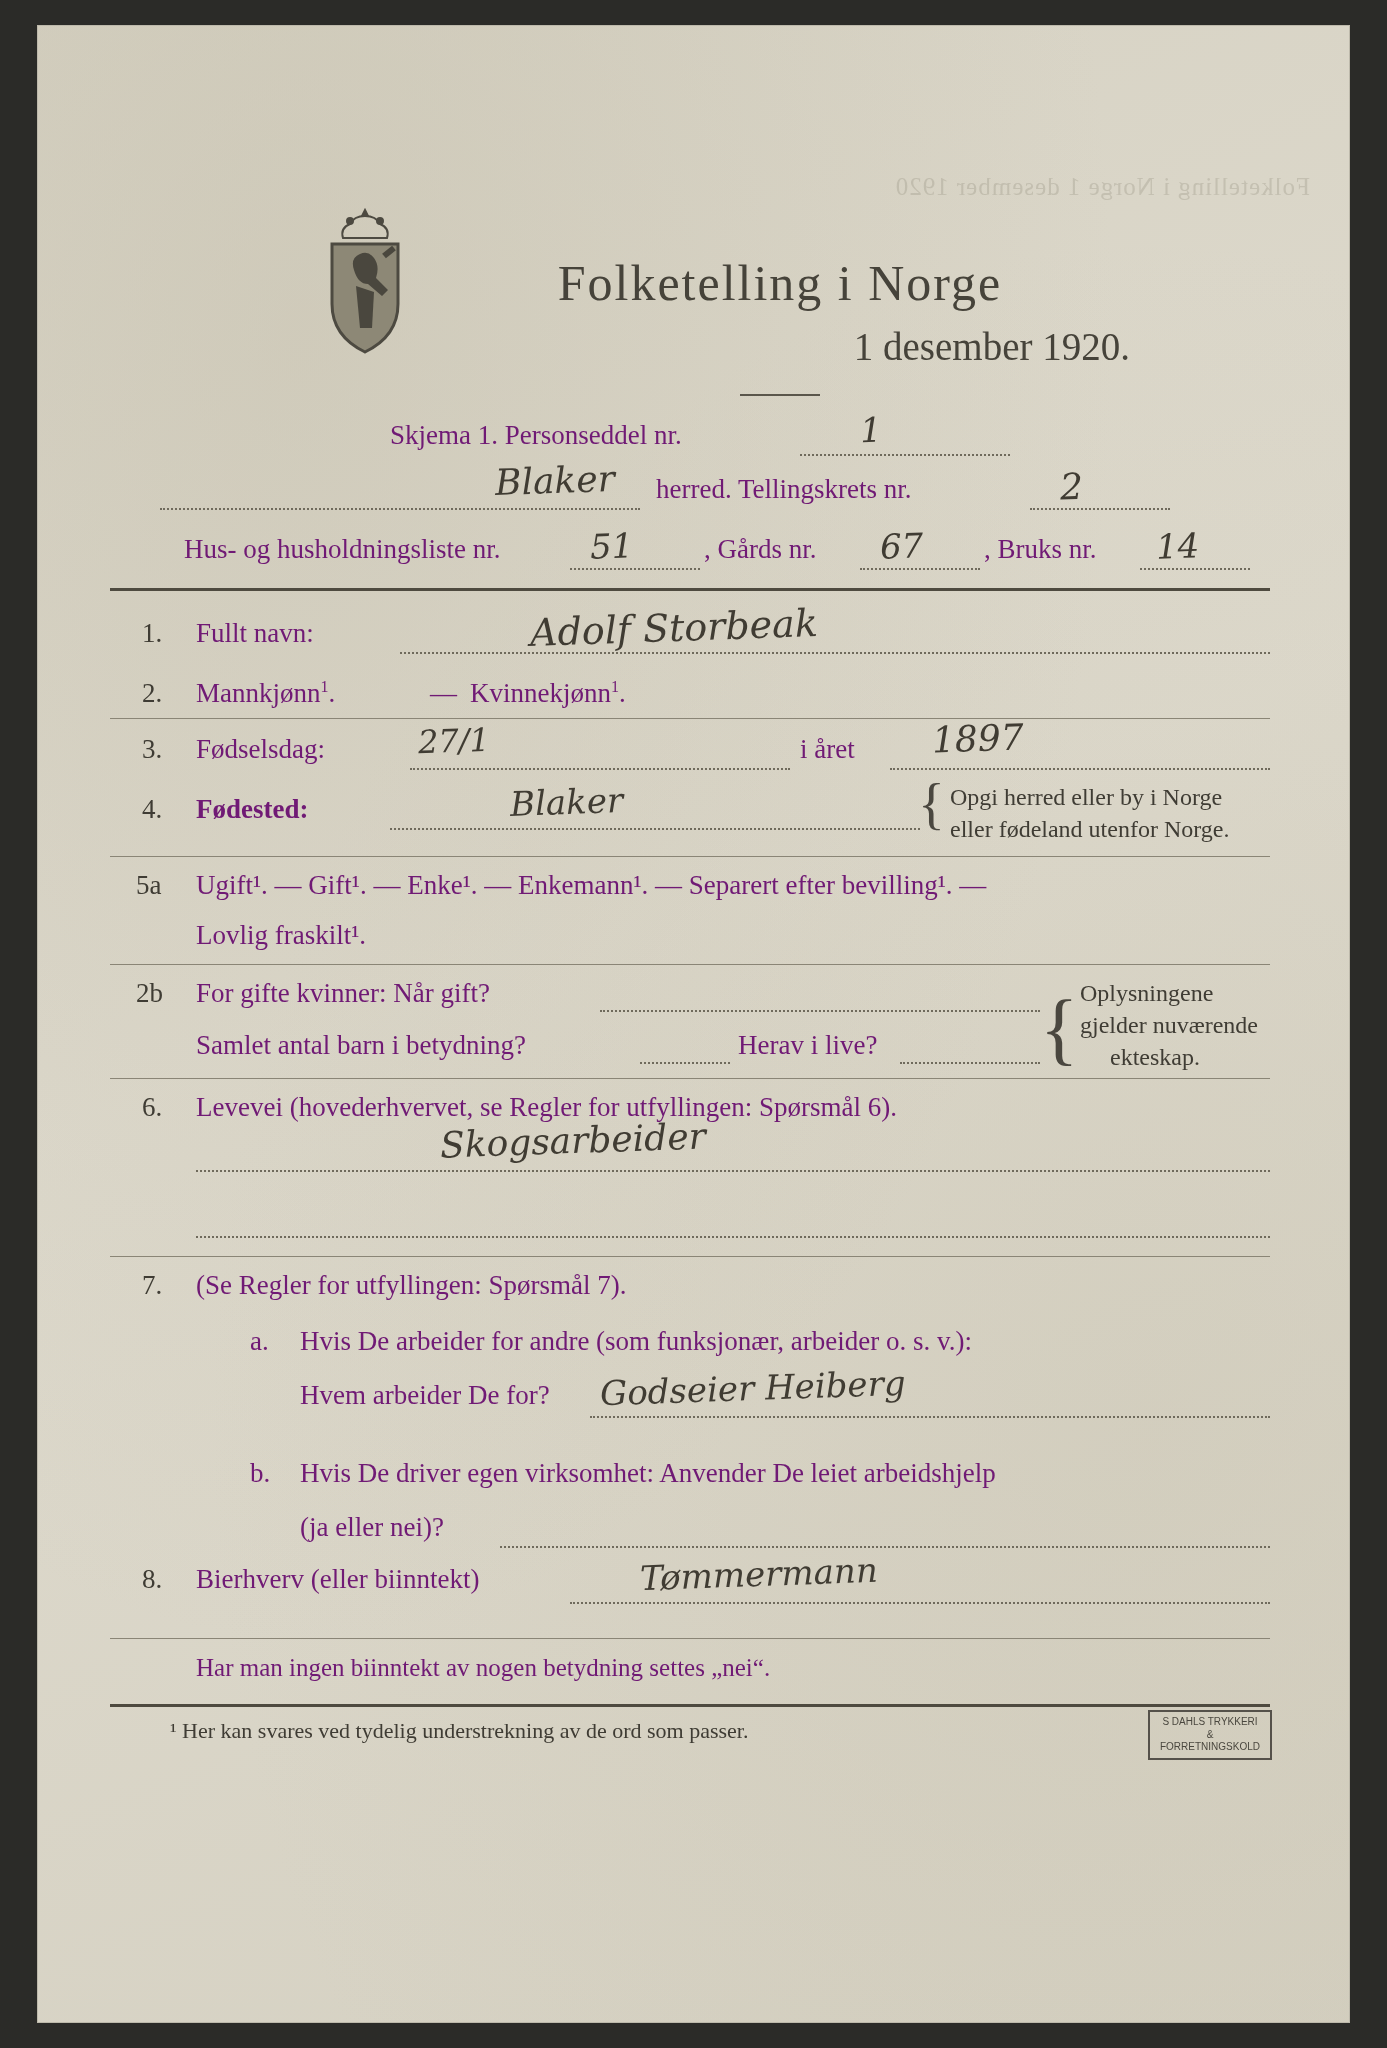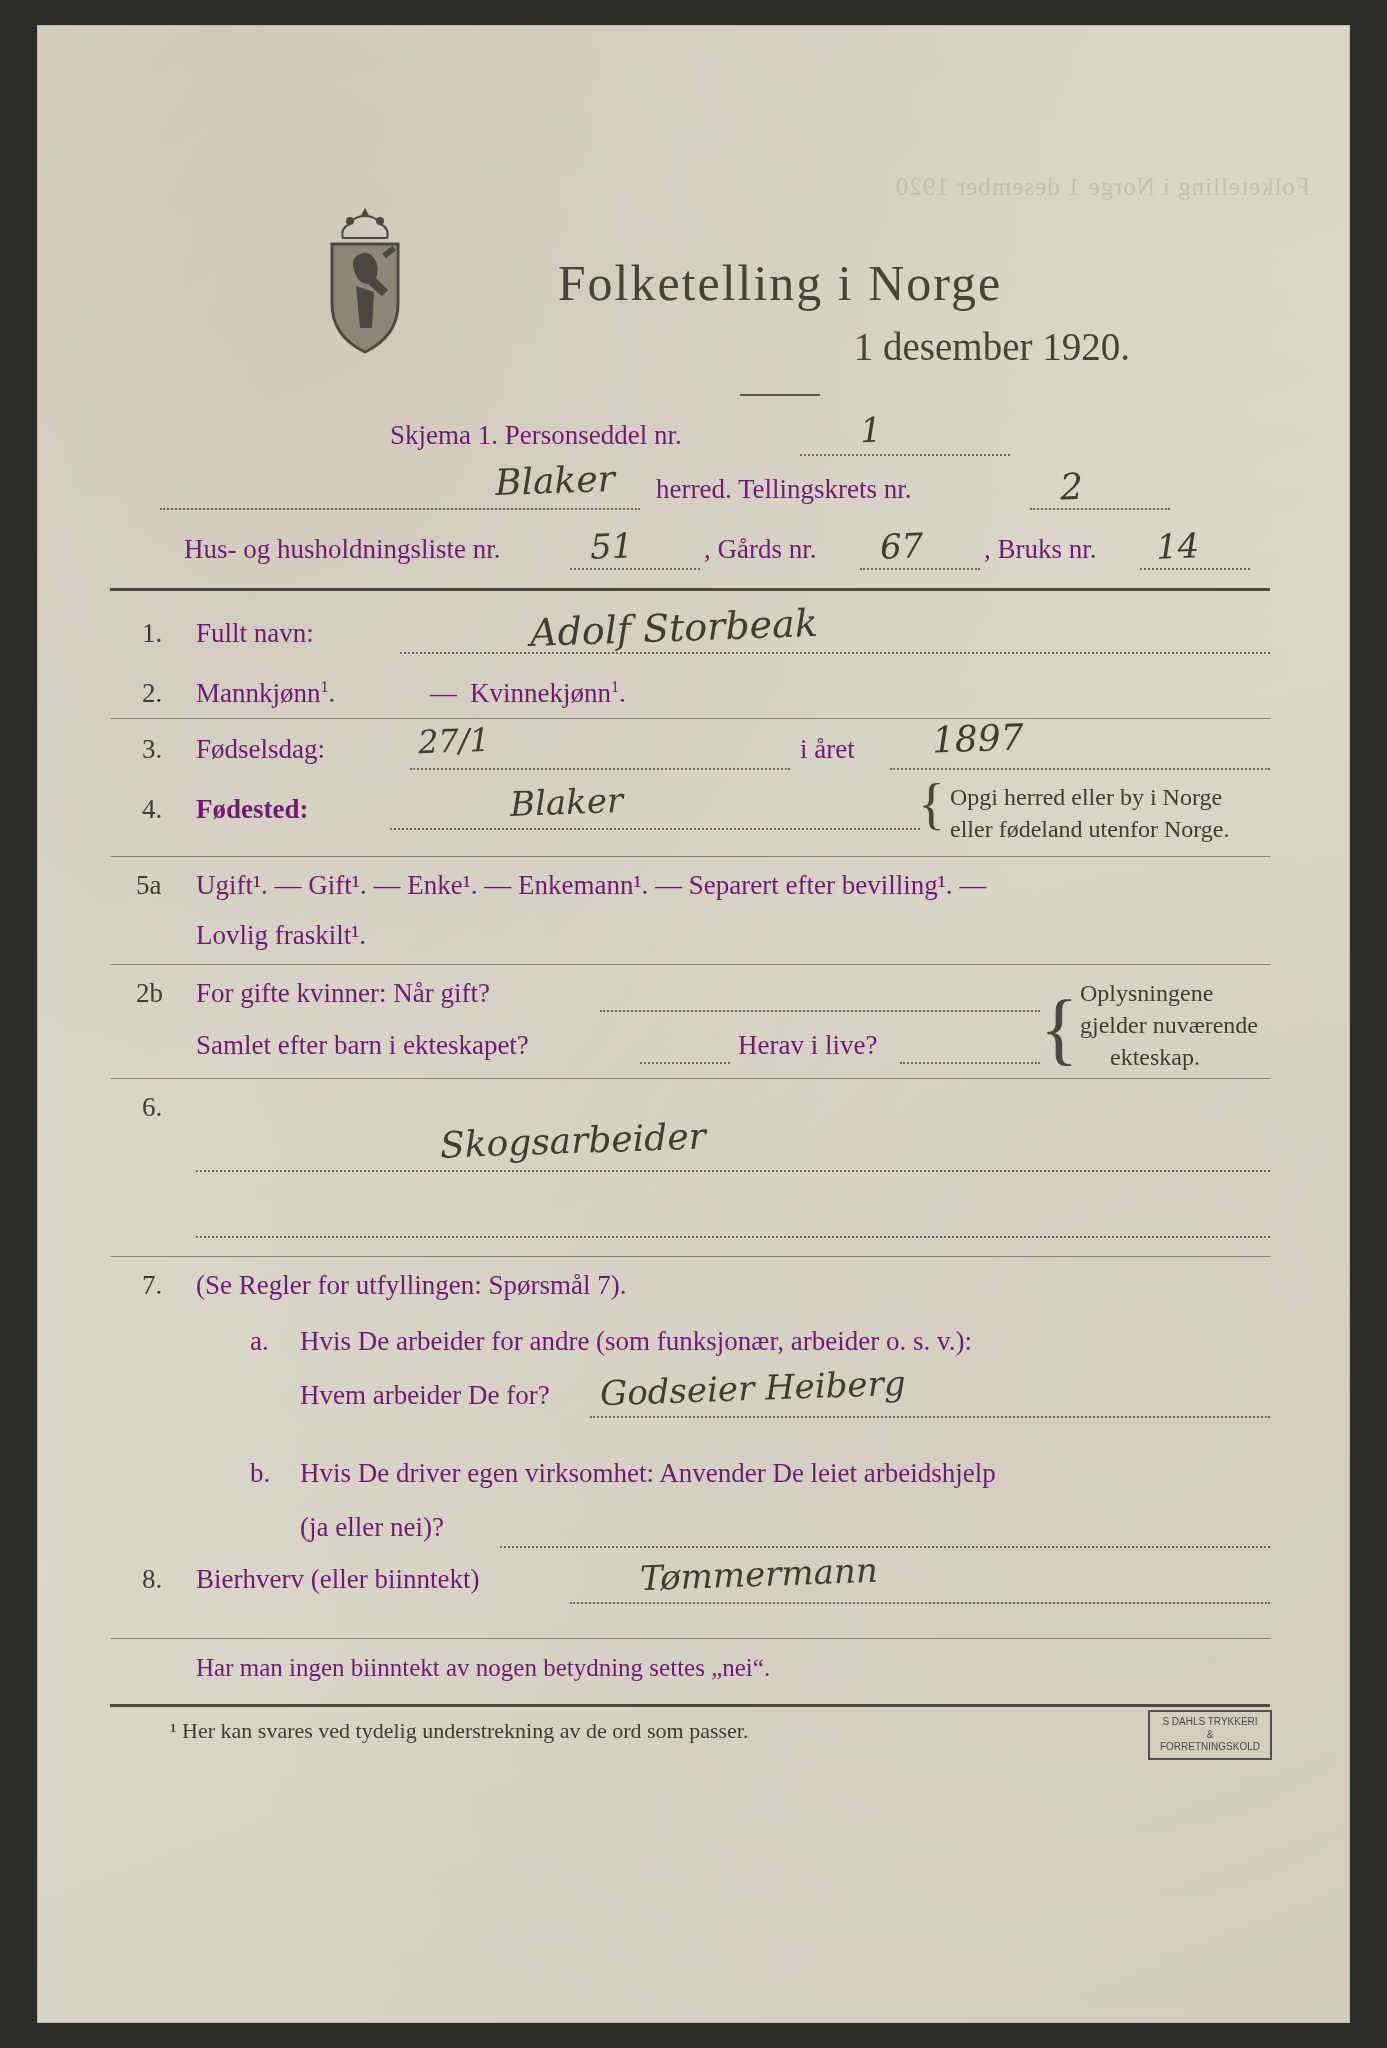--- a/index.html
+++ b/index.html
@@ -235,31 +235,32 @@
     <div class="hr-thin" style="left:10px; top:798px; width:1160px; height:1px; background:#8a8576;"></div>
 
     <div class="num" style="left:36px; top:812px;">5a</div>
     <div class="lbl" style="left:96px; top:812px;">Ugift¹. — Gift¹. — Enke¹. — Enkemann¹. — Separert efter bevilling¹. —</div>
     <div class="lbl" style="left:96px; top:862px;">Lovlig fraskilt¹.</div>
     <div class="hr-thin" style="left:10px; top:906px; width:1160px; height:1px; background:#8a8576;"></div>
 
     <div class="num" style="left:36px; top:920px;">2b</div>
     <div class="lbl" style="left:96px; top:920px;">For gifte kvinner:  Når gift?</div>
     <div class="dotline" style="position:absolute; left:500px; top:952px; width:440px;"></div>
-    <div class="lbl" style="left:96px; top:972px;">Samlet efter barn i ekteskapet?</div>
+    <div class="lbl" style="left:96px; top:972px;">Samlet antal barn i betydning?</div>
     <div class="dotline" style="position:absolute; left:540px; top:1004px; width:90px;"></div>
     <div class="lbl" style="left:638px; top:972px;">Herav i live?</div>
     <div class="dotline" style="position:absolute; left:800px; top:1004px; width:140px;"></div>
     <div class="brace" style="left:940px; top:930px; font-size:80px;">{</div>
     <div class="lbl-sm bold" style="left:980px; top:922px;">Oplysningene</div>
     <div class="lbl-sm bold" style="left:980px; top:954px;">gjelder nuværende</div>
     <div class="lbl-sm bold" style="left:1010px; top:986px;">ekteskap.</div>
     <div class="hr-thin" style="left:10px; top:1020px; width:1160px; height:1px; background:#8a8576;"></div>
 
     <div class="num" style="left:42px; top:1034px;">6.</div>
+    <div class="lbl" style="left:96px; top:1034px;">Levevei (hoveder­hvervet, se Regler for utfyllingen:  Spørsmål 6).</div>
     <div class="dotline" style="position:absolute; left:96px; top:1112px; width:1074px;"></div>
     <div class="hw" style="left:340px; top:1062px; font-size:36px;">Skogsarbeider</div>
     <div class="dotline" style="position:absolute; left:96px; top:1178px; width:1074px;"></div>
     <div class="hr-thin" style="left:10px; top:1198px; width:1160px; height:1px; background:#8a8576;"></div>
 
     <div class="num" style="left:42px; top:1212px;">7.</div>
     <div class="lbl" style="left:96px; top:1212px;">(Se Regler for utfyllingen:  Spørsmål 7).</div>
 
     <div class="lbl" style="left:150px; top:1268px;">a.</div>
     <div class="lbl" style="left:200px; top:1268px;">Hvis De arbeider for andre (som funksjonær, arbeider o. s. v.):</div>

